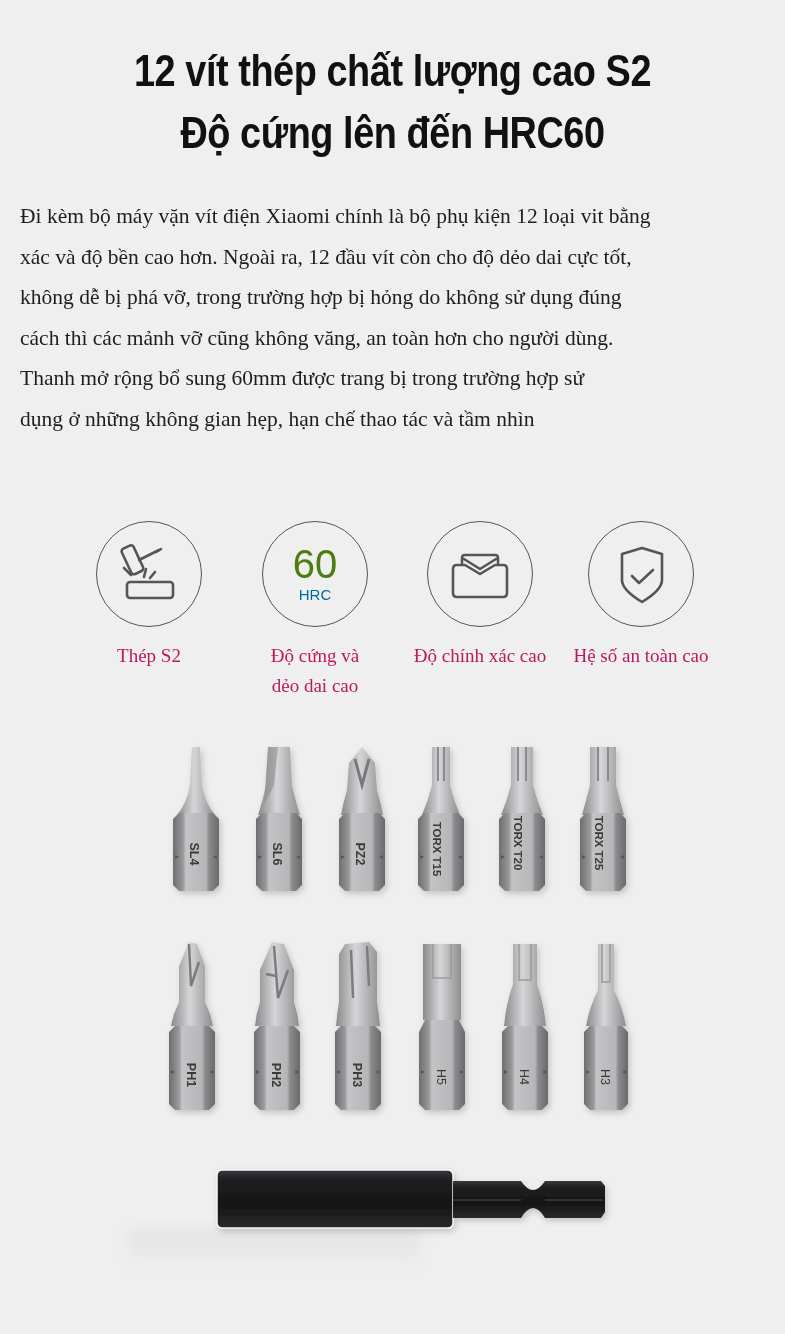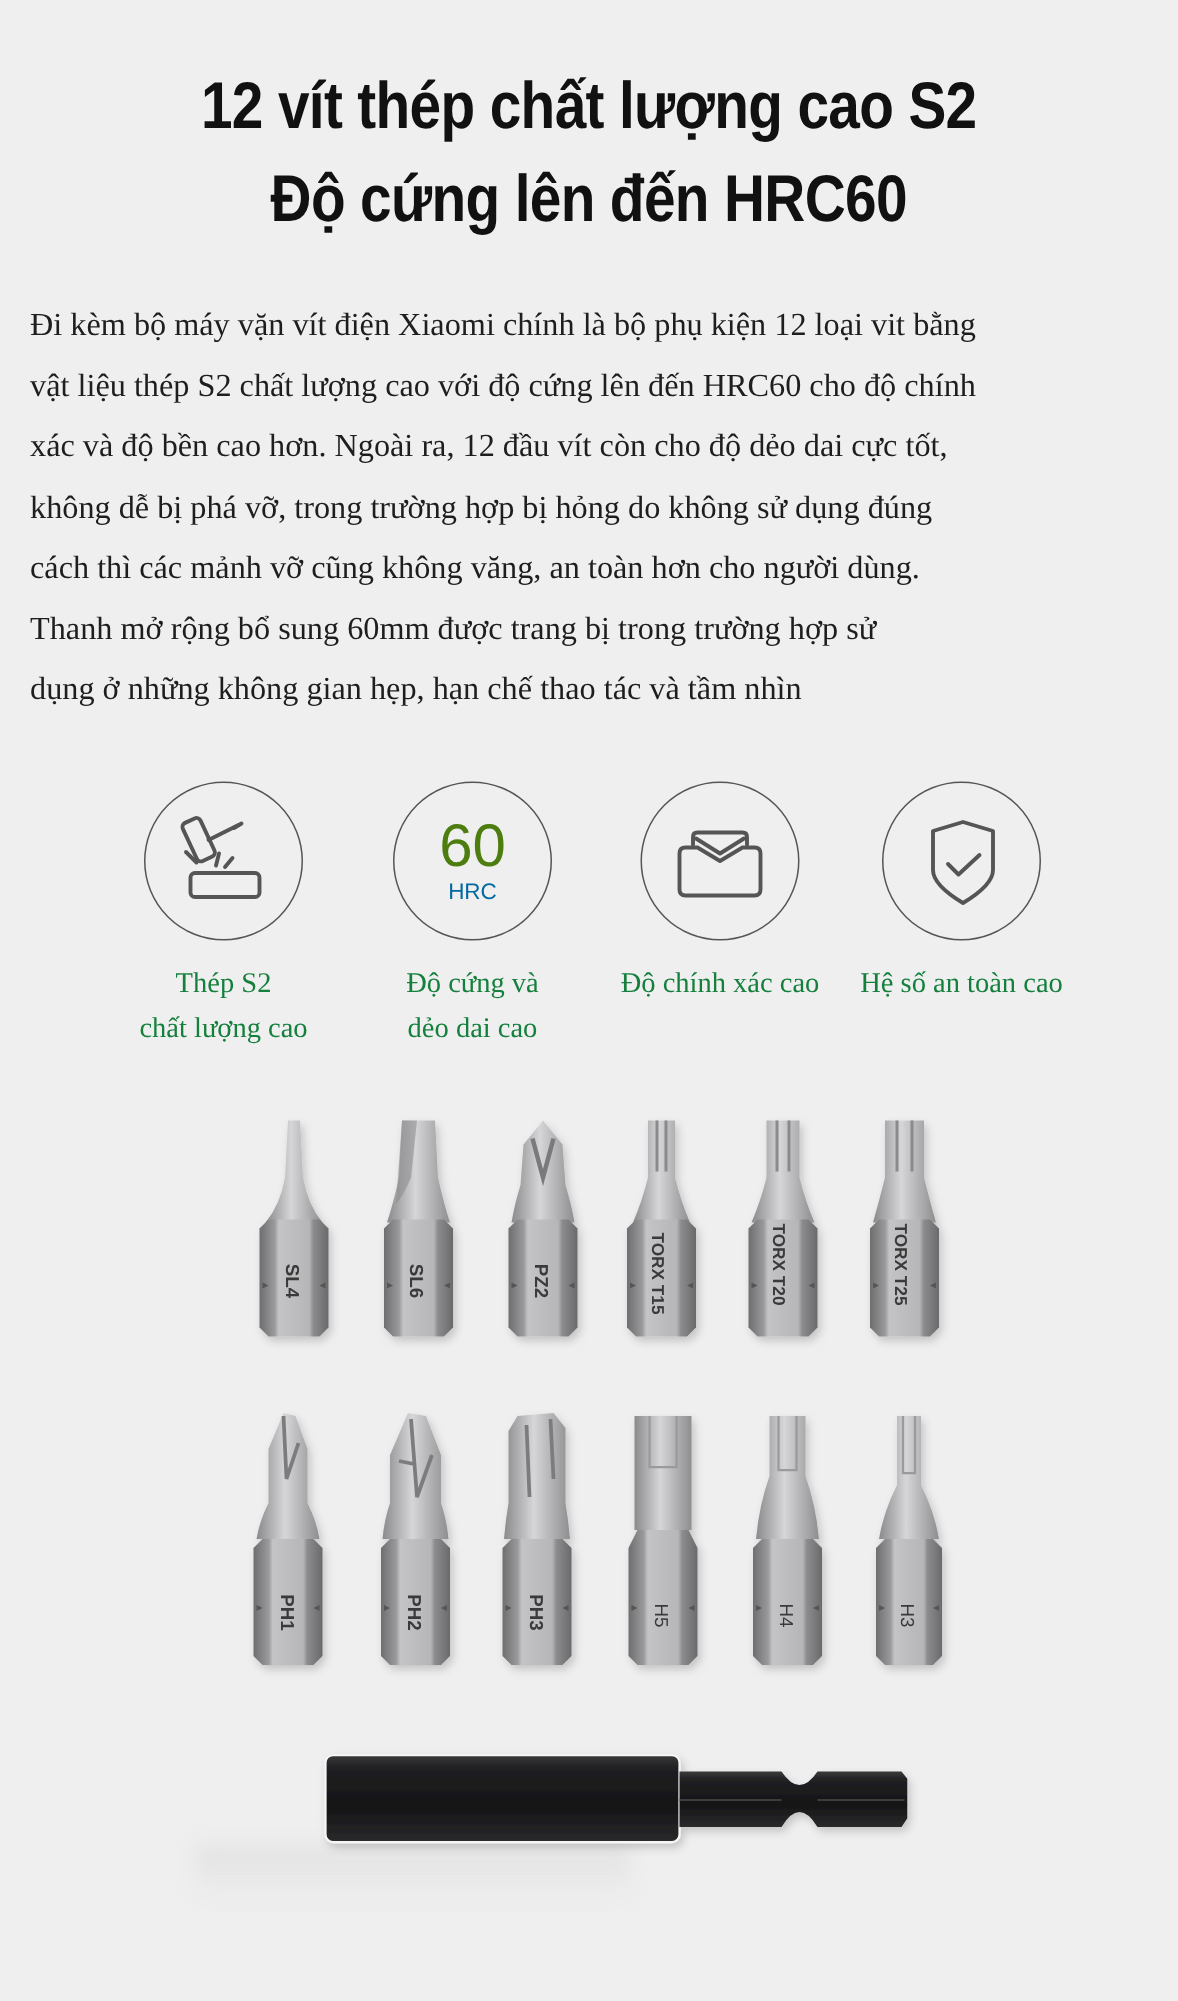--- a/index.html
+++ b/index.html
@@ -21,21 +21,21 @@
   .desc span { display: block; white-space: nowrap; }
 
   .features { position: absolute; left: 0; top: 521px; width: 785px; height: 180px; }
   .feature { position: absolute; top: 0; width: 170px; text-align: center; }
   .feature .circle {
     width: 106px; height: 106px; border: 1.3px solid #555; border-radius: 50%;
     margin: 0 auto; position: relative; background: transparent;
   }
   .feature .circle svg { position: absolute; left: 0; top: 0; width: 106px; height: 106px; }
   .feature .label {
-    margin-top: 14px; font-size: 19px; line-height: 30px; color: #15803d; white-space: nowrap;
+    margin-top: 14px; font-size: 19px; line-height: 30px; color: #be185d; white-space: nowrap;
   }
   .hrc60 {
     position: absolute; left: 0; width: 100%; text-align: center;
     font-family: "Liberation Sans", sans-serif; color: #4d7c0f;
   }
 
   .watermark {
     position: absolute; left: 20px; top: 520px; width: 700px; height: 500px;
     font-family: "Liberation Sans", sans-serif; font-size: 120px; font-weight: bold;
     color: rgba(255,255,255,0.35); transform: rotate(-40deg); pointer-events: none;
@@ -62,21 +62,20 @@
 
 <div class="watermark"></div>
 
 <h1 class="title">
   <span style="display:block">12 vít thép chất lượng cao S2</span>
   <span style="display:block">Độ cứng lên đến HRC60</span>
 </h1>
 
 <div class="desc">
   <span>Đi kèm bộ máy vặn vít điện Xiaomi chính là bộ phụ kiện 12 loại vit bằng</span>
-  <span>vật liệu thép S2 chất lượng cao với độ cứng lên đến HRC60 cho độ chính</span>
   <span>xác và độ bền cao hơn.  Ngoài ra, 12 đầu vít còn cho độ dẻo dai cực tốt,</span>
   <span>không dễ bị phá vỡ, trong trường hợp bị hỏng do không sử dụng đúng</span>
   <span>cách thì các mảnh vỡ cũng không văng, an toàn hơn cho người dùng.</span>
   <span>Thanh mở rộng bổ sung 60mm được trang bị trong trường hợp sử</span>
   <span>dụng ở những không gian hẹp, hạn chế thao tác và tầm nhìn</span>
 </div>
 
 <div class="features">
 
   <div class="feature" style="left:64px;">
@@ -86,21 +85,20 @@
         <line x1="42" y1="38" x2="62" y2="28"></line>
         <line x1="59" y1="30" x2="64" y2="27"></line>
         <line x1="27" y1="46" x2="34" y2="53"></line>
         <line x1="49" y1="47" x2="47" y2="55"></line>
         <line x1="58" y1="50" x2="53" y2="56"></line>
         <rect x="30" y="60" width="46" height="16" rx="3"></rect>
       </svg>
     </div>
     <div class="label">
       <span style="display:block">Thép S2</span>
-      <span style="display:block">chất lượng cao</span>
     </div>
   </div>
 
   <div class="feature" style="left:230px;">
     <div class="circle">
       <span class="hrc60" style="top:20px; font-size:40px; line-height:44px; font-weight:300;">60</span>
       <span class="hrc60" style="top:64px; font-size:15px; line-height:18px; color:#0369a1;">HRC</span>
     </div>
     <div class="label">
       <span style="display:block">Độ cứng và</span>

